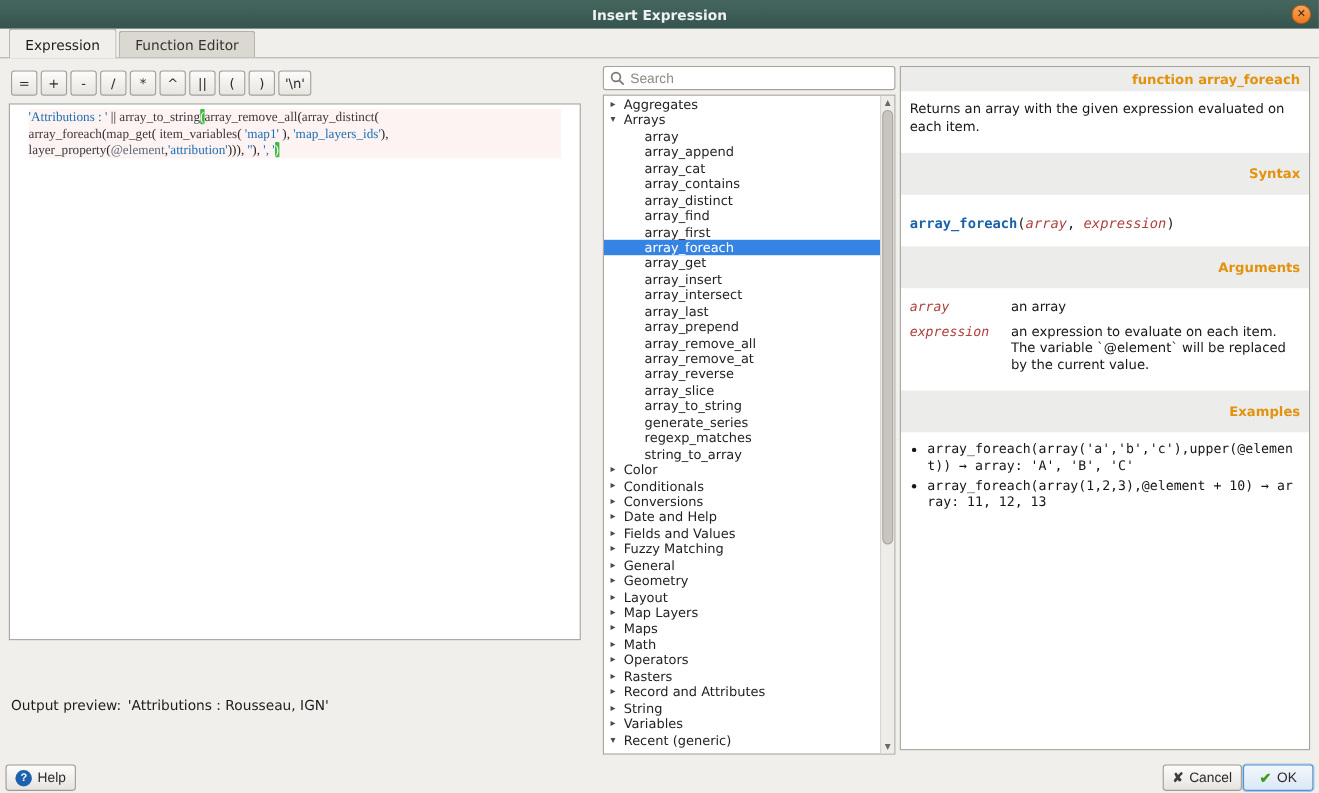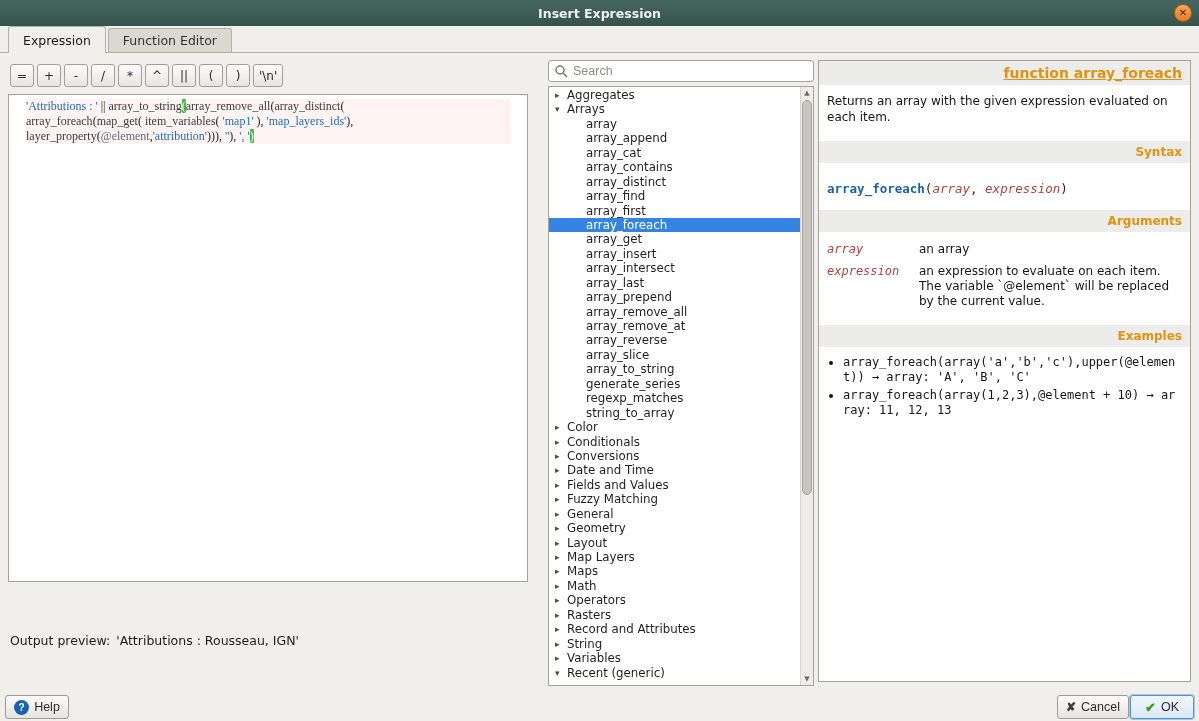--- a/index.html
+++ b/index.html
@@ -82,23 +82,23 @@
     position:absolute; left:1px; top:13px; width:10px; height:395px;
     background:#c8c4be; border:1px solid #a9a59e; border-radius:5px;
   }
   
   .help-pane {
     position:absolute; left:818px; top:60px; width:373px; height:622px;
     background:#ffffff; border:1px solid #a5a19b; overflow:hidden;
   }
   .help-band {
     background:#ececea; color:#e3920e; font-weight:bold;
-    text-align:right; padding:4px 8px; font-size:12px;
-  }
-  .help-band.help-title { font-size:14px; padding:4px 8px;text-decoration:underline; }
+    text-align:right; padding:12px 8px; font-size:12px;
+  }
+  .help-band.help-title { font-size:12px; padding:4px 8px; }
   .help-desc { padding:9px 10px 6px 8px; font-size:12px; line-height:1.3; color:#161616; }
   .help-band.mt { margin-top:10px; }
   .help-syntax {
     padding:18px 8px 4px 8px;
     font-family:"DejaVu Sans Mono","Liberation Mono",monospace; font-size:12.5px;
   }
   .fn-name { color:#1a63a8; font-weight:bold; }
   .fn-punct { color:#222; }
   .fn-arg { color:#b04040; font-style:italic; }
   .help-args {
@@ -258,21 +258,21 @@
       <div class="tree-row group">
         <span class="tri">▸</span>
         <span class="tree-label">Conditionals</span>
       </div>
       <div class="tree-row group">
         <span class="tri">▸</span>
         <span class="tree-label">Conversions</span>
       </div>
       <div class="tree-row group">
         <span class="tri">▸</span>
-        <span class="tree-label">Date and Time</span>
+        <span class="tree-label">Date and Help</span>
       </div>
       <div class="tree-row group">
         <span class="tri">▸</span>
         <span class="tree-label">Fields and Values</span>
       </div>
       <div class="tree-row group">
         <span class="tri">▸</span>
         <span class="tree-label">Fuzzy Matching</span>
       </div>
       <div class="tree-row group">

